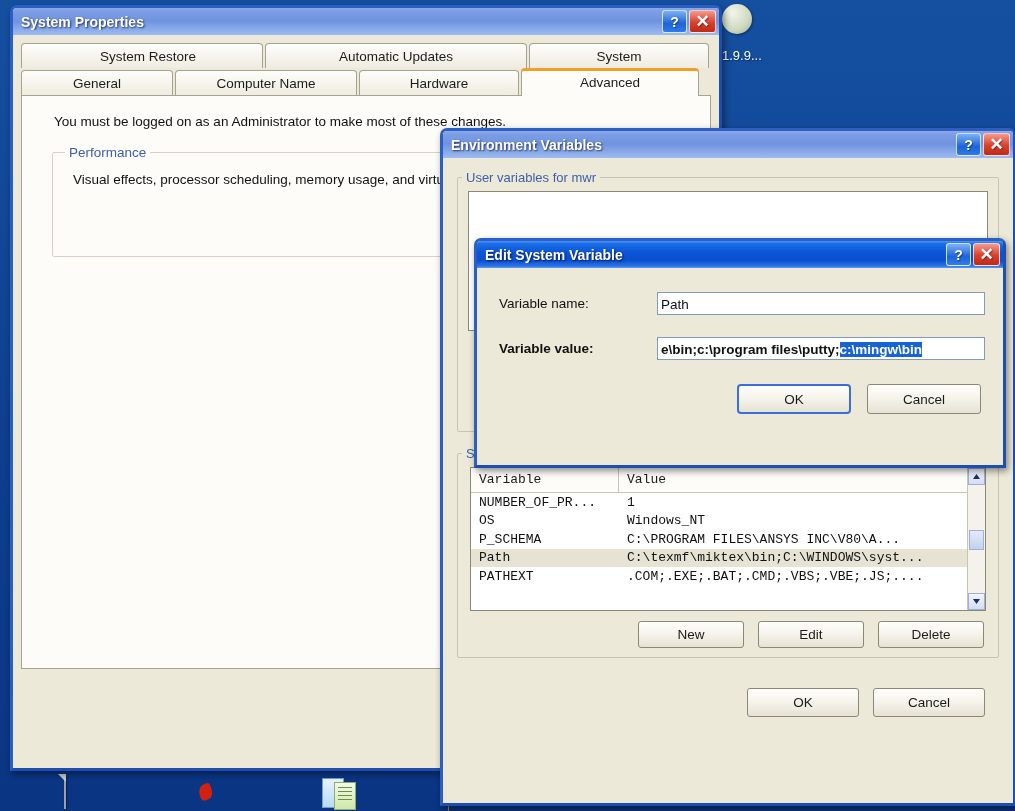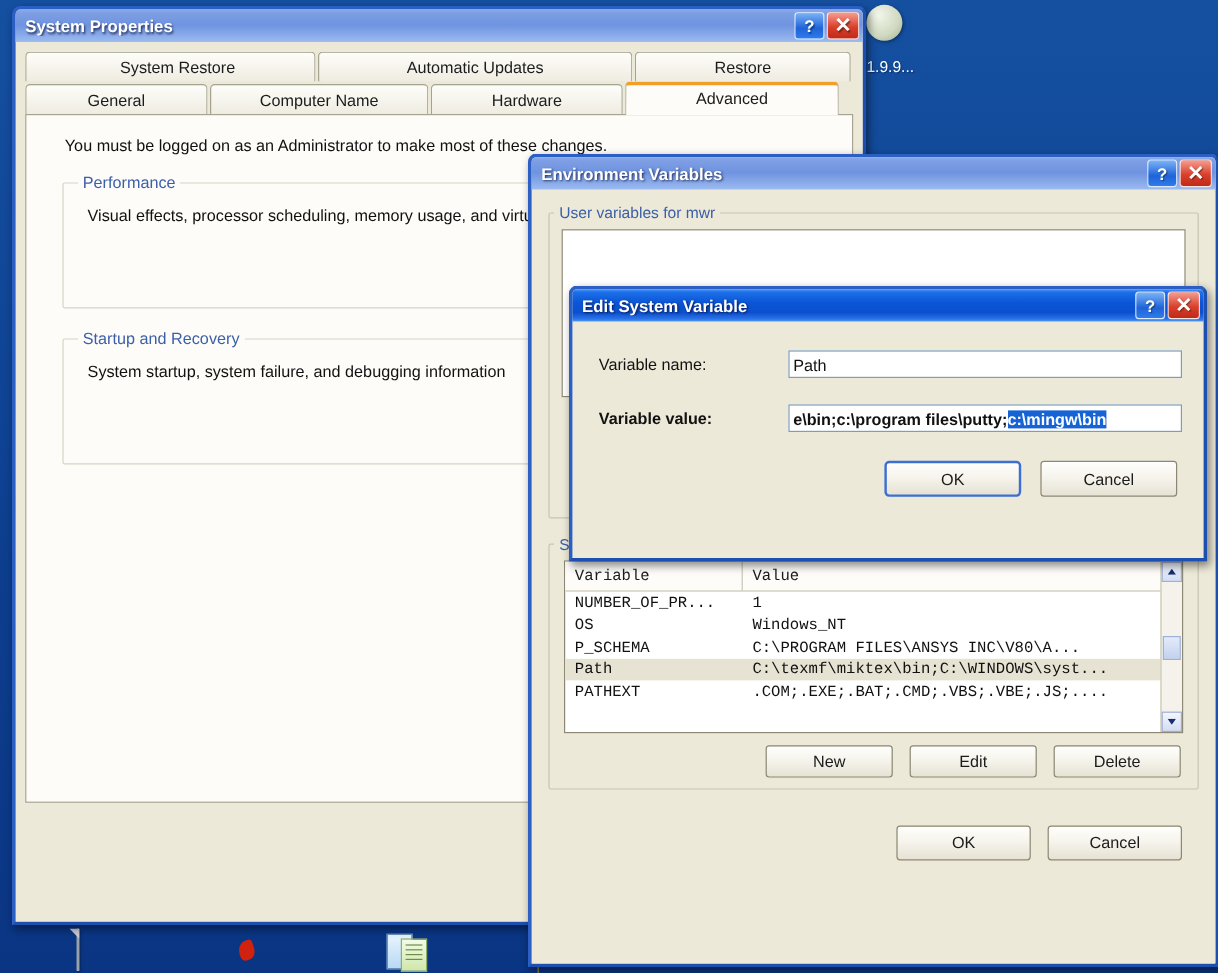--- a/index.html
+++ b/index.html
@@ -254,43 +254,39 @@
         </div>
     </div>
   </div>
 
   <div class="winbody">
     <div class="tabstrip">
 
       <div class="tabrow">
         <div class="tab" style="width:242px;padding-left:12px;">System Restore</div>
         <div class="tab" style="width:262px;">Automatic Updates</div>
-        <div class="tab" style="width:180px;">Restore</div>
+        <div class="tab" style="width:180px;">System</div>
       </div>
 
       <div class="tabrow" style="align-items:flex-end;">
         <div class="tab" style="width:152px;">General</div>
         <div class="tab" style="width:182px;">Computer Name</div>
         <div class="tab" style="width:160px;">Hardware</div>
         <div class="tab active" style="width:178px;">Advanced</div>
       </div>
 
       <div class="tabpane">
         <div class="hint">You must be logged on as an Administrator to make most of these changes.</div>
 
         <fieldset class="grp">
           <legend>Performance</legend>
           <div class="desc">Visual effects, processor scheduling, memory usage, and virtual memory</div>
         </fieldset>
 
 
-        <fieldset class="grp">
-          <legend>Startup and Recovery</legend>
-          <div class="desc">System startup, system failure, and debugging information</div>
-        </fieldset>
 
         <div style="display:flex; justify-content:flex-end; padding-right:18px;">
           <button class="btn" style="width:218px; height:29px;">Environment Variables</button>
         </div>
       </div>
     </div>
 
     <div style="display:flex; justify-content:flex-end; padding:14px 18px 0 0;">
       <button class="btn" style="width:148px; height:30px;">OK</button>
     </div>

